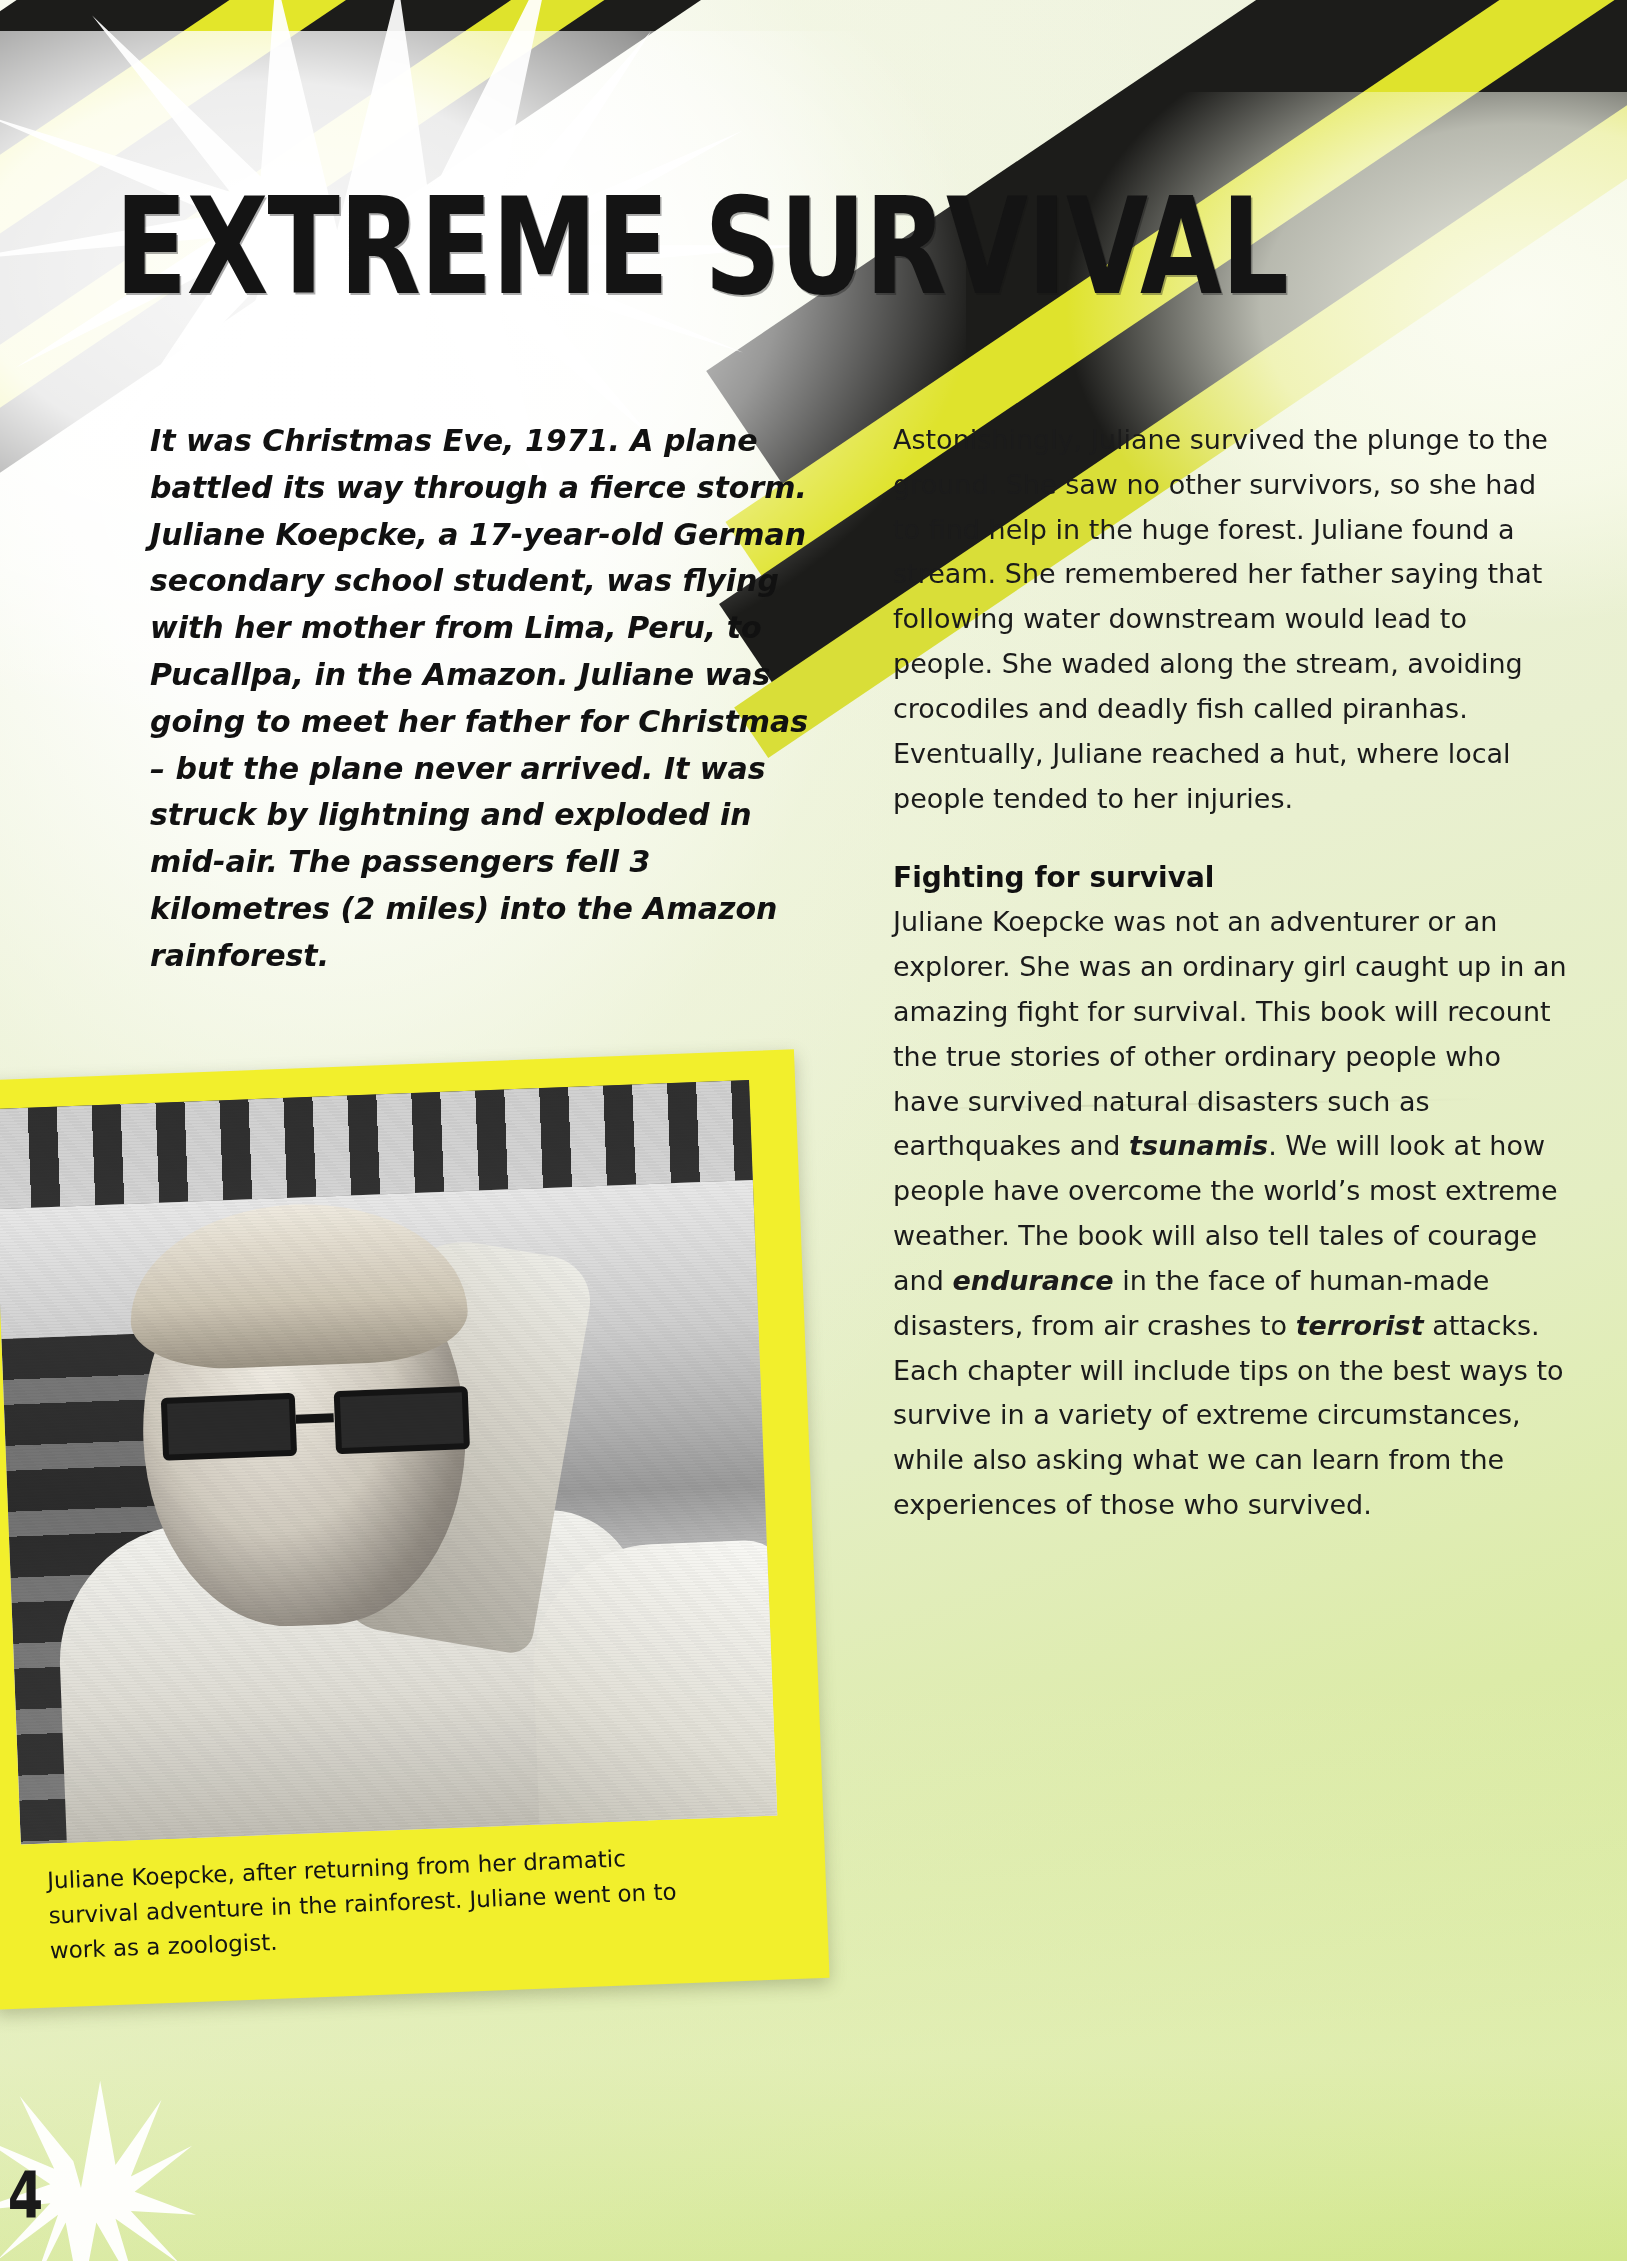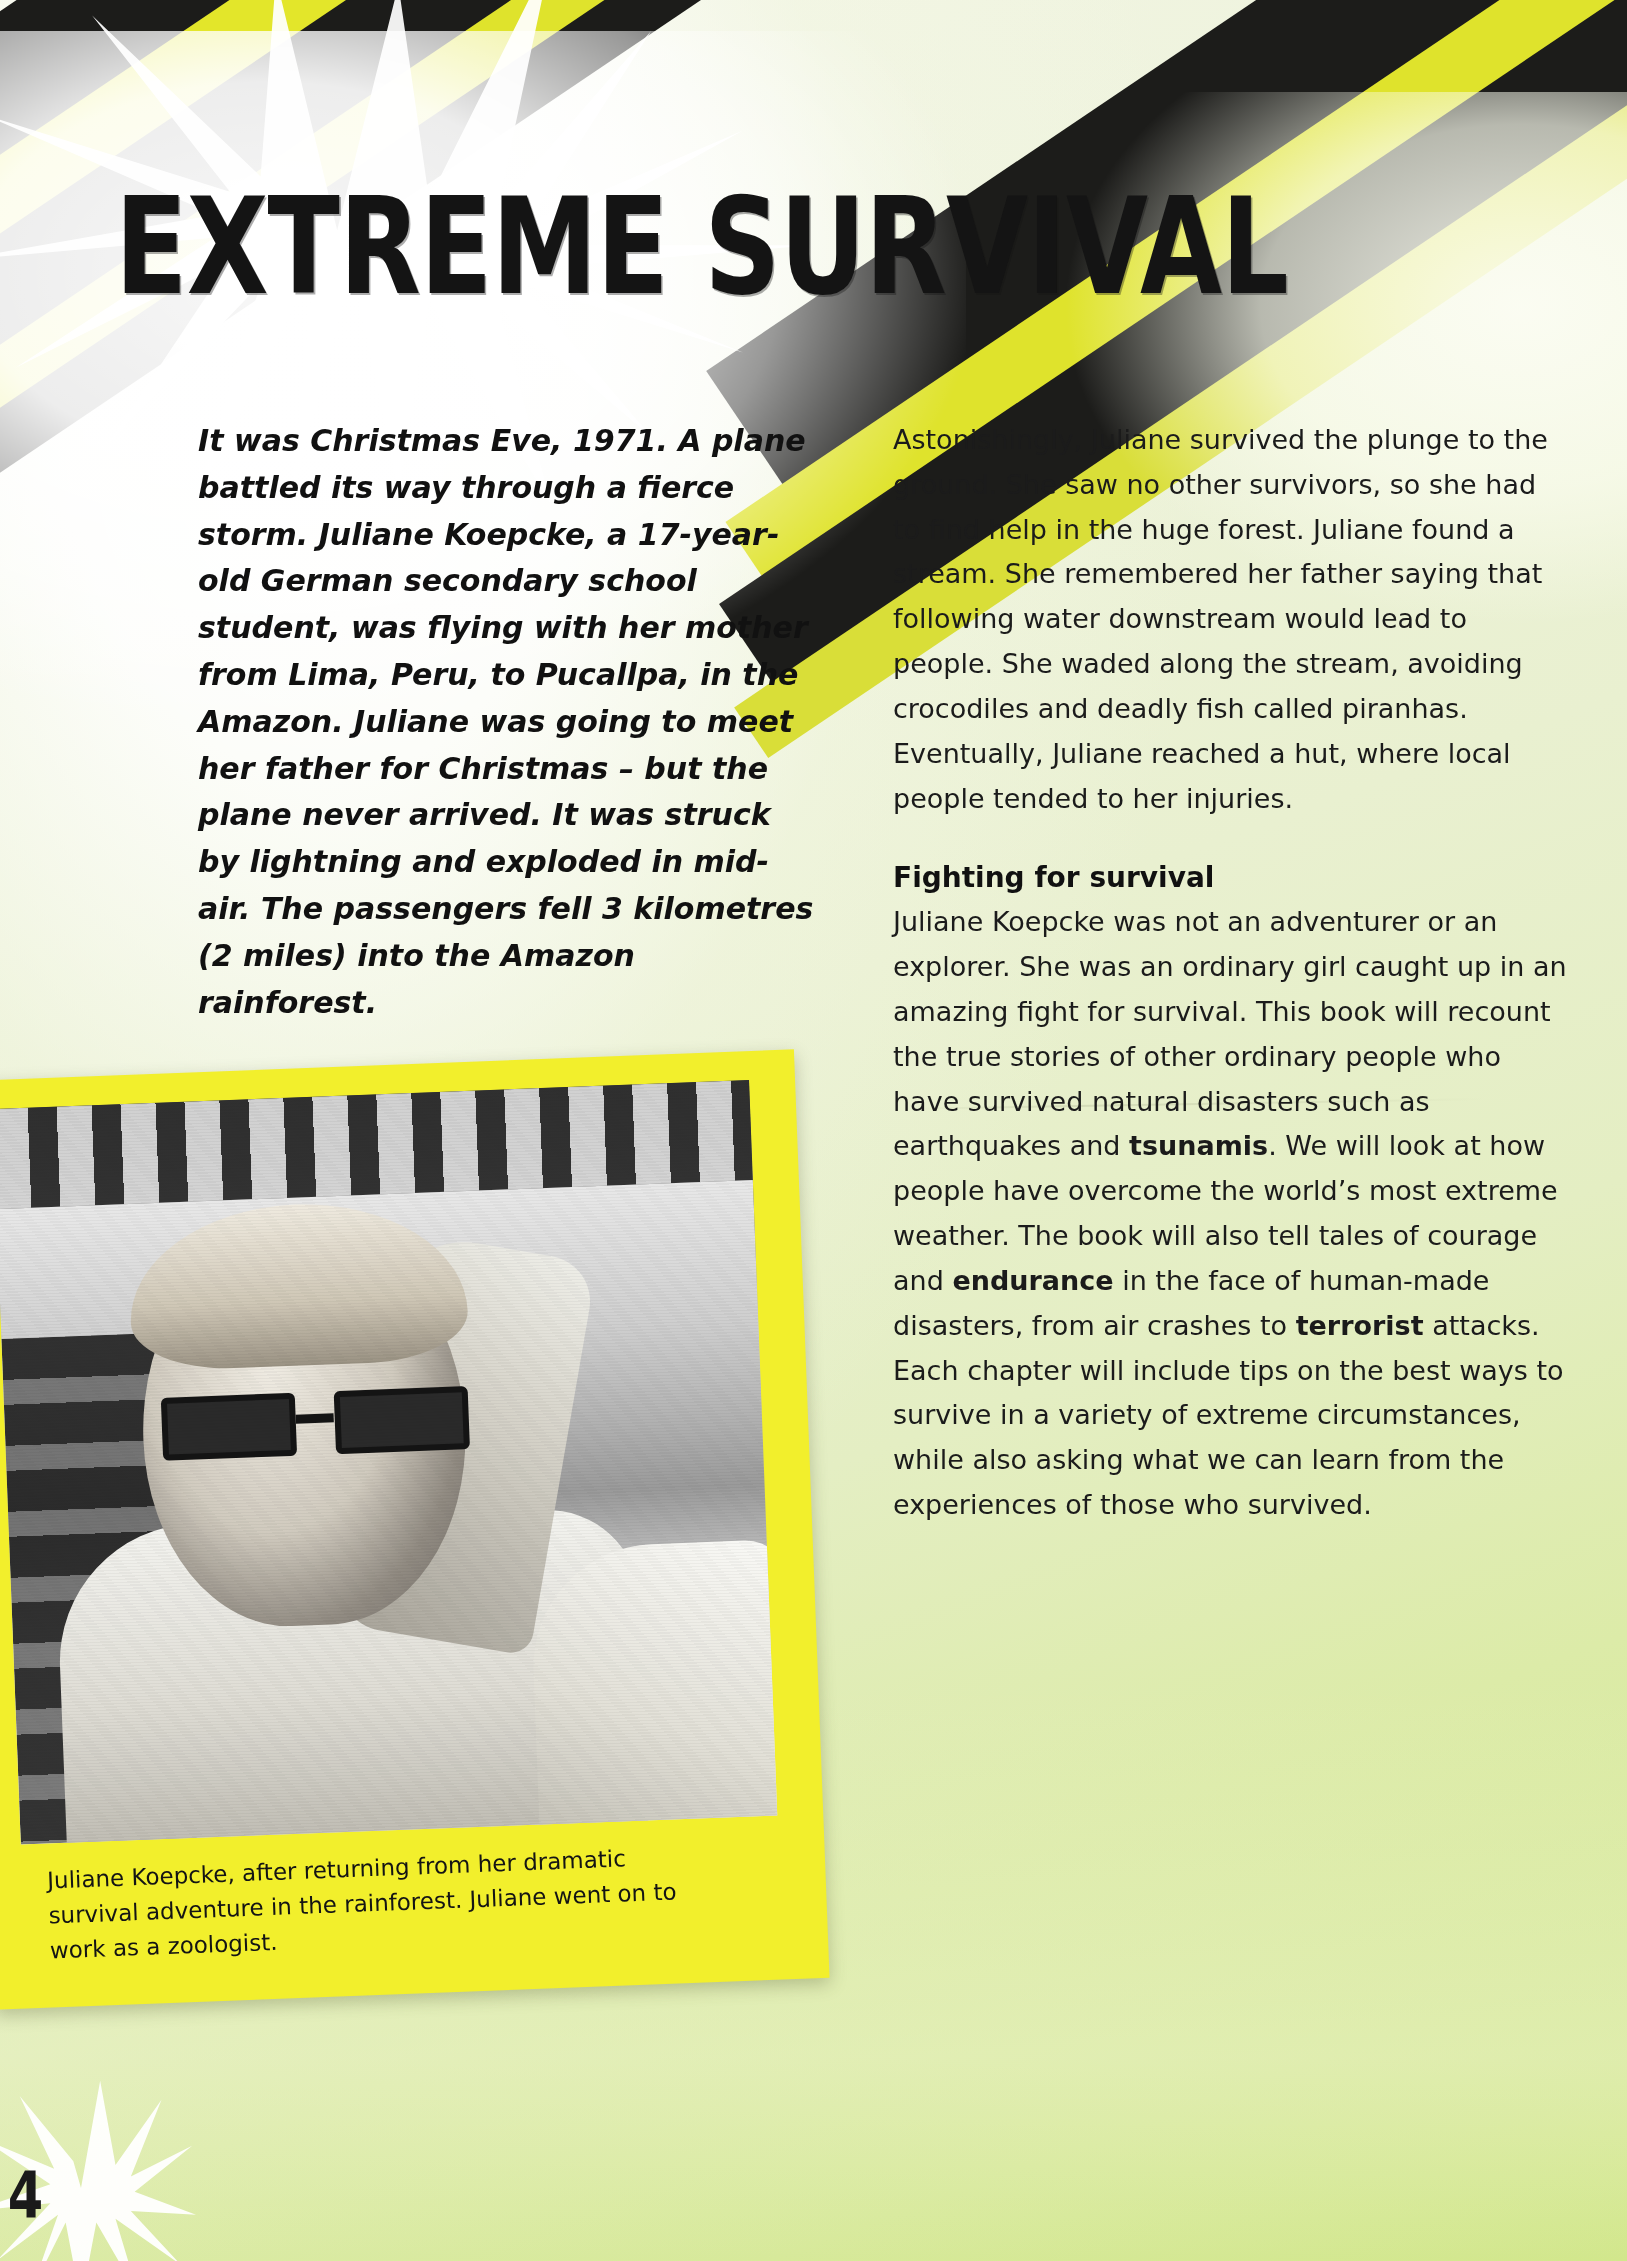--- a/index.html
+++ b/index.html
@@ -144,40 +144,39 @@
     width: 674px;
   }
 
   .intro {
     font-family: "DejaVu Sans", sans-serif;
     font-style: italic;
     font-weight: 700;
     font-size: 30px;
     line-height: 1.56;
     color: #111;
-    margin-left: 48px;
   }
 
   .body-text {
     font-family: "DejaVu Sans", sans-serif;
     font-size: 27px;
     line-height: 1.66;
     color: #1b1b1b;
   }
 
   .subhead {
     font-family: "DejaVu Sans", sans-serif;
     font-weight: 700;
     font-size: 28px;
     color: #111;
     margin-top: 40px;
     margin-bottom: 6.1px;
   }
 
-  b.keyword { font-weight: 700; }
+  b.keyword { font-weight: 700; font-style: italic; }
 
   
   .photo-card {
     position: absolute;
     left: -23px;
     top: 1065px;
     width: 835px;
     background: #f2ef2c;
     transform: rotate(-2.2deg);
     box-shadow: 0 6.1px 17px rgba(60,70,30,0.28);

